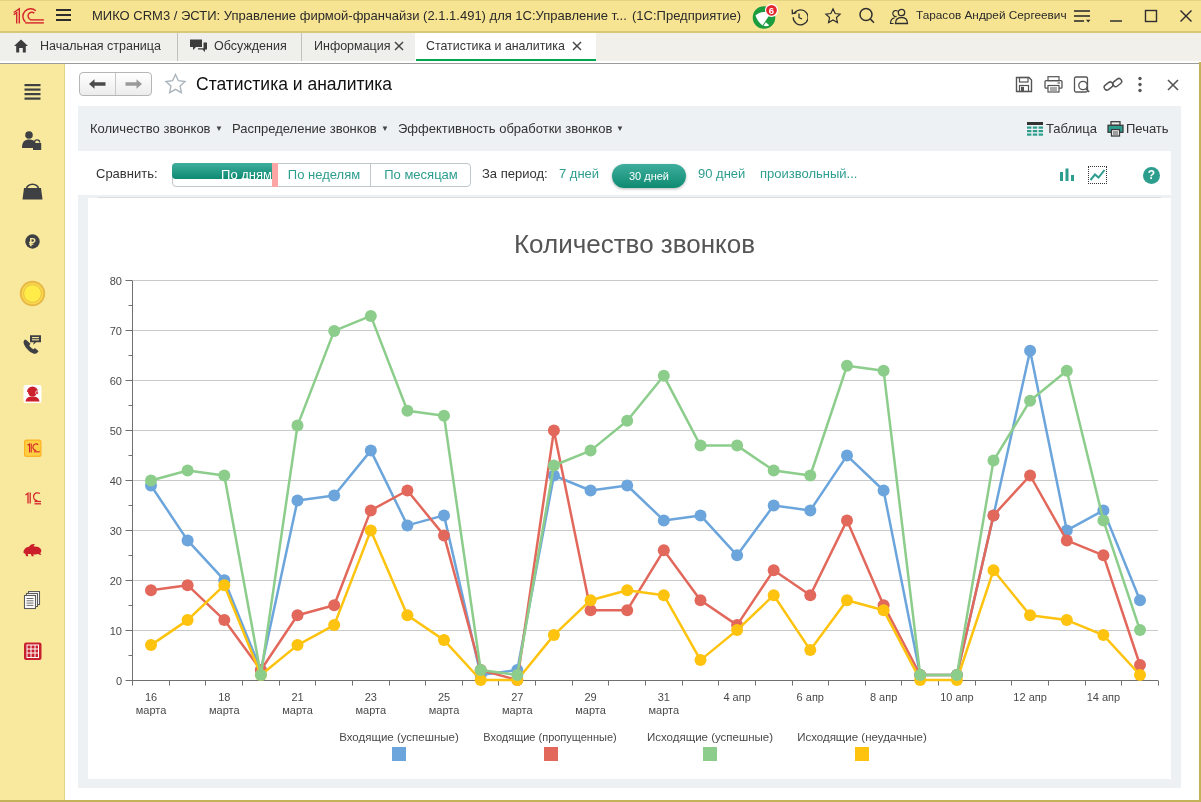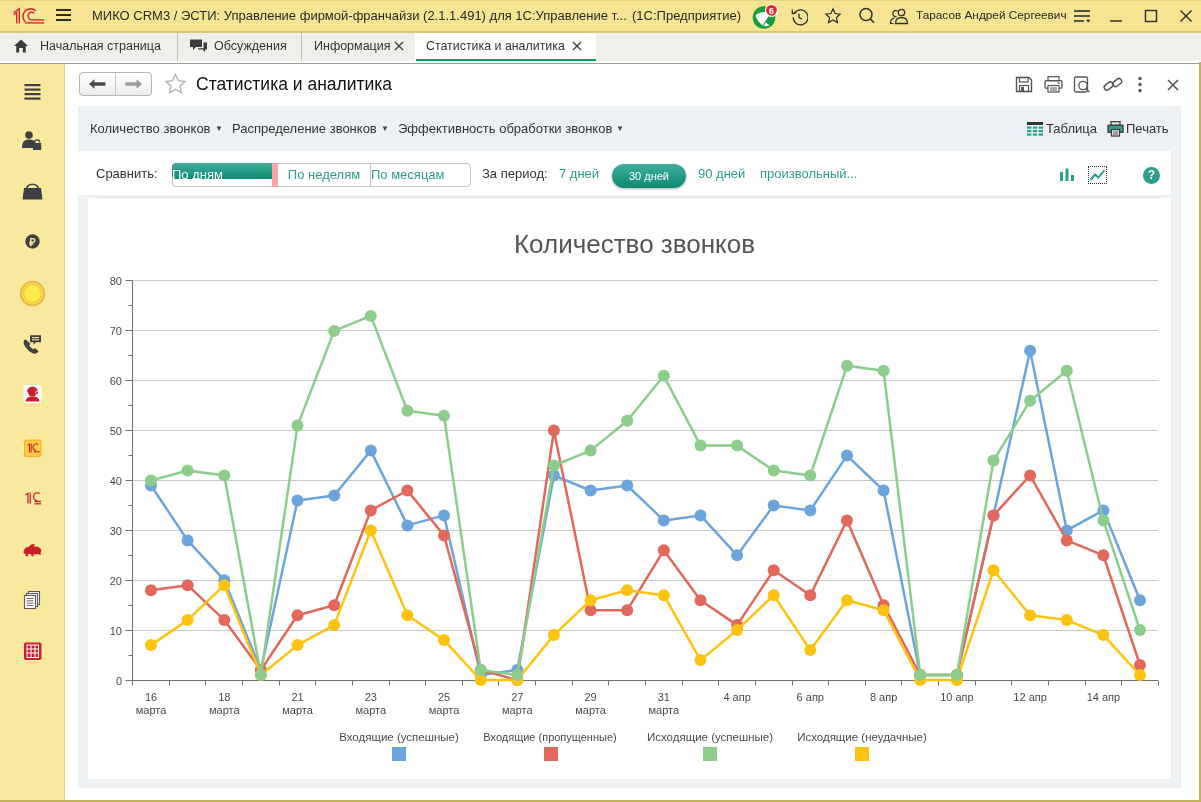--- a/index.html
+++ b/index.html
@@ -274,23 +274,23 @@
  <rect x="4.5" y="8.6" width="8" height="6.4" fill="#fff" stroke="#3c3c3c" stroke-width="1.3"></rect>
  <line x1="6" y1="11" x2="11" y2="11" stroke="#3c3c3c" stroke-width="1"></line>
  <line x1="6" y1="13" x2="11" y2="13" stroke="#3c3c3c" stroke-width="1"></line>
 </svg>
 <div class="abs" style="left:1126px;top:106px;height:45px;line-height:45px;font-size:13px;color:#333">Печать</div>
 
 <div class="abs" style="left:78px;top:151px;width:1093px;height:46px;background:#fff"></div>
 <div class="abs" style="left:1171px;top:151px;width:10px;height:46px;background:#edf1f3"></div>
 <div class="abs" style="left:96px;top:151px;height:46px;line-height:46px;font-size:13px;color:#333">Сравнить:</div>
 <div class="abs" style="left:172px;top:163px;width:299px;height:24px;border:1px solid #bfc7cb;border-radius:4px;background:#fff"></div>
-<div class="abs" style="left:172px;top:163px;width:100px;height:16px;border-radius:4px 0 0 4px;background:linear-gradient(#3fae9d,#0e8a71);color:#fff;text-align:left;line-height:24px;font-size:13px">По дням</div>
+<div class="abs" style="left:172px;top:163px;width:100px;height:16px;border-radius:4px 0 0 4px;background:linear-gradient(#3fae9d,#0e8a71);color:#fff;text-align:right;line-height:24px;font-size:13px">По дням</div>
 <div class="abs" style="left:272px;top:163px;width:99px;height:24px;border-right:1px solid #bfc7cb;border-left:6px solid #fca5a5;color:#2d9d8e;text-align:center;line-height:24px;font-size:13px">По неделям</div>
-<div class="abs" style="left:371px;top:163px;width:100px;height:24px;color:#2d9d8e;text-align:left;line-height:24px;font-size:13px">По месяцам</div>
+<div class="abs" style="left:371px;top:163px;width:100px;height:24px;color:#2d9d8e;text-align:center;line-height:24px;font-size:13px">По месяцам</div>
 <div class="abs" style="left:482px;top:151px;height:46px;line-height:46px;font-size:13px;color:#333">За период:</div>
 <div class="abs" style="left:559px;top:151px;height:58px;line-height:46px;font-size:13px;color:#2d9d8e">7 дней</div>
 <div class="abs" style="left:612px;top:164px;width:74px;height:24px;border-radius:12px;background:linear-gradient(#3fae9d,#0e8a71);box-shadow:0 1px 3px rgba(0,0,0,.3);color:#fff;text-align:center;line-height:24px;font-size:11px">30 дней</div>
 <div class="abs" style="left:698px;top:151px;height:46px;line-height:46px;font-size:13px;color:#2d9d8e">90 дней</div>
 <div class="abs" style="left:760px;top:151px;height:46px;line-height:46px;font-size:13px;color:#2d9d8e">произвольный...</div>
 <svg class="abs" style="left:1060px;top:167px" width="16" height="15" viewBox="0 0 16 15">
  <rect x="0" y="5" width="3" height="9" fill="#2d9d8e"></rect>
  <rect x="5.5" y="1.5" width="3" height="12.5" fill="#2d9d8e"></rect>
  <rect x="11" y="8" width="3" height="6" fill="#2d9d8e"></rect>
 </svg>

